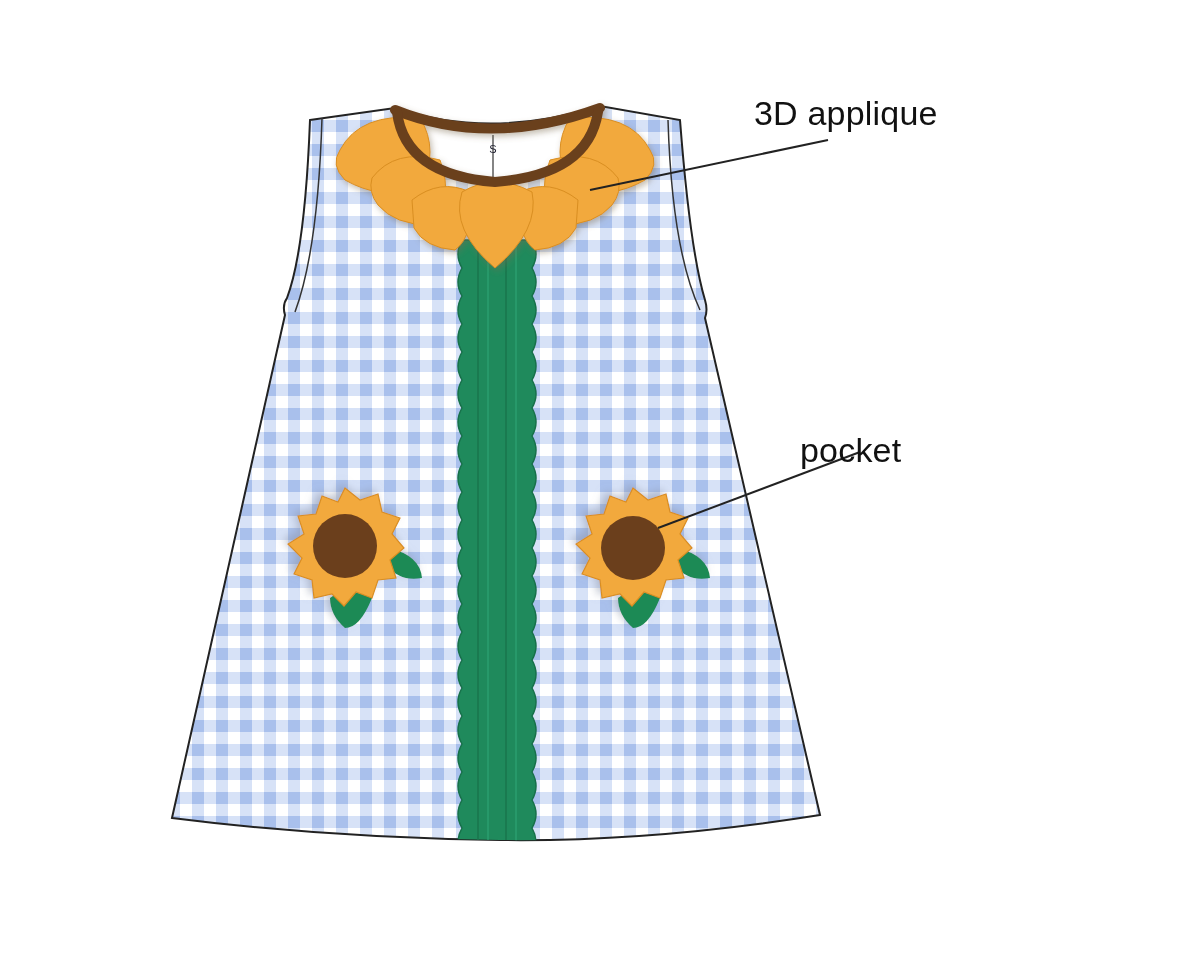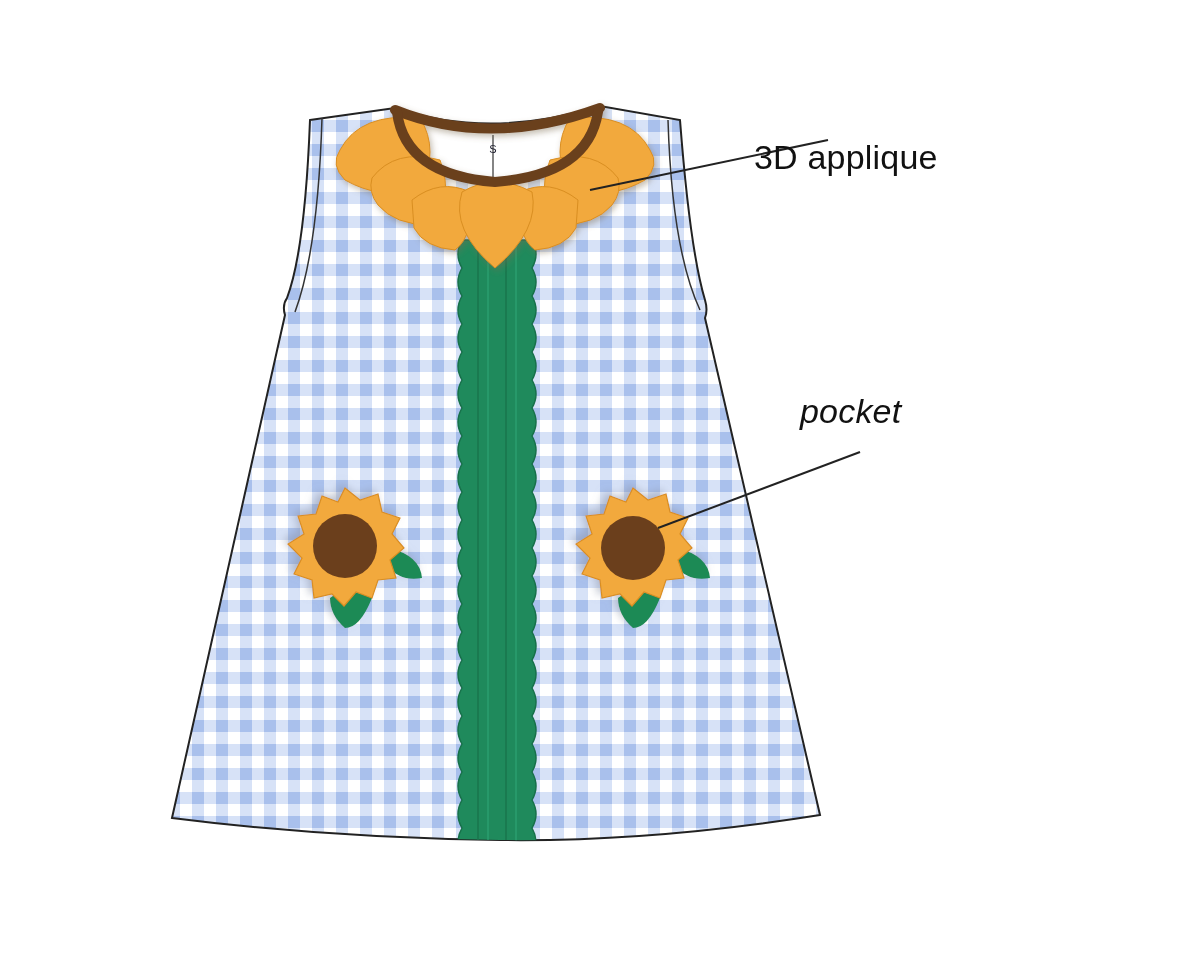--- a/index.html
+++ b/index.html
@@ -1,20 +1,20 @@
 <!DOCTYPE html>
 <html><head>
 <meta charset="utf-8">
 <style>
   html, body { margin: 0; padding: 0; background: #ffffff; }
   body { width: 1200px; height: 963px; position: relative; overflow: hidden; font-family: "Liberation Sans", sans-serif; }
   #stage { position: absolute; left: 0; top: 0; width: 1200px; height: 963px; }
   .label { position: absolute; font-family: "Liberation Sans", sans-serif; font-size: 34px; color: #111; letter-spacing: 0.2px; white-space: nowrap; }
-  #label-applique { left: 754px; top: 94px; margin-top: 44px; }
-  #label-pocket { left: 800px; top: 392px; font-style: italic; }
+  #label-applique { left: 754px; top: 94px; }
+  #label-pocket { left: 800px; top: 431px; }
 </style>
 </head>
 <body>
 
 <svg id="stage" width="1200" height="963" viewBox="0 0 1200 963" xmlns="http://www.w3.org/2000/svg">
   <defs>
     <pattern id="gingham" width="24" height="24" patternUnits="userSpaceOnUse">
       <rect width="24" height="24" fill="#ffffff"></rect>
       <rect x="0" y="0" width="12" height="24" fill="#c9d8f4" opacity="0.75"></rect>
       <rect x="0" y="0" width="24" height="12" fill="#c9d8f4" opacity="0.75"></rect>

